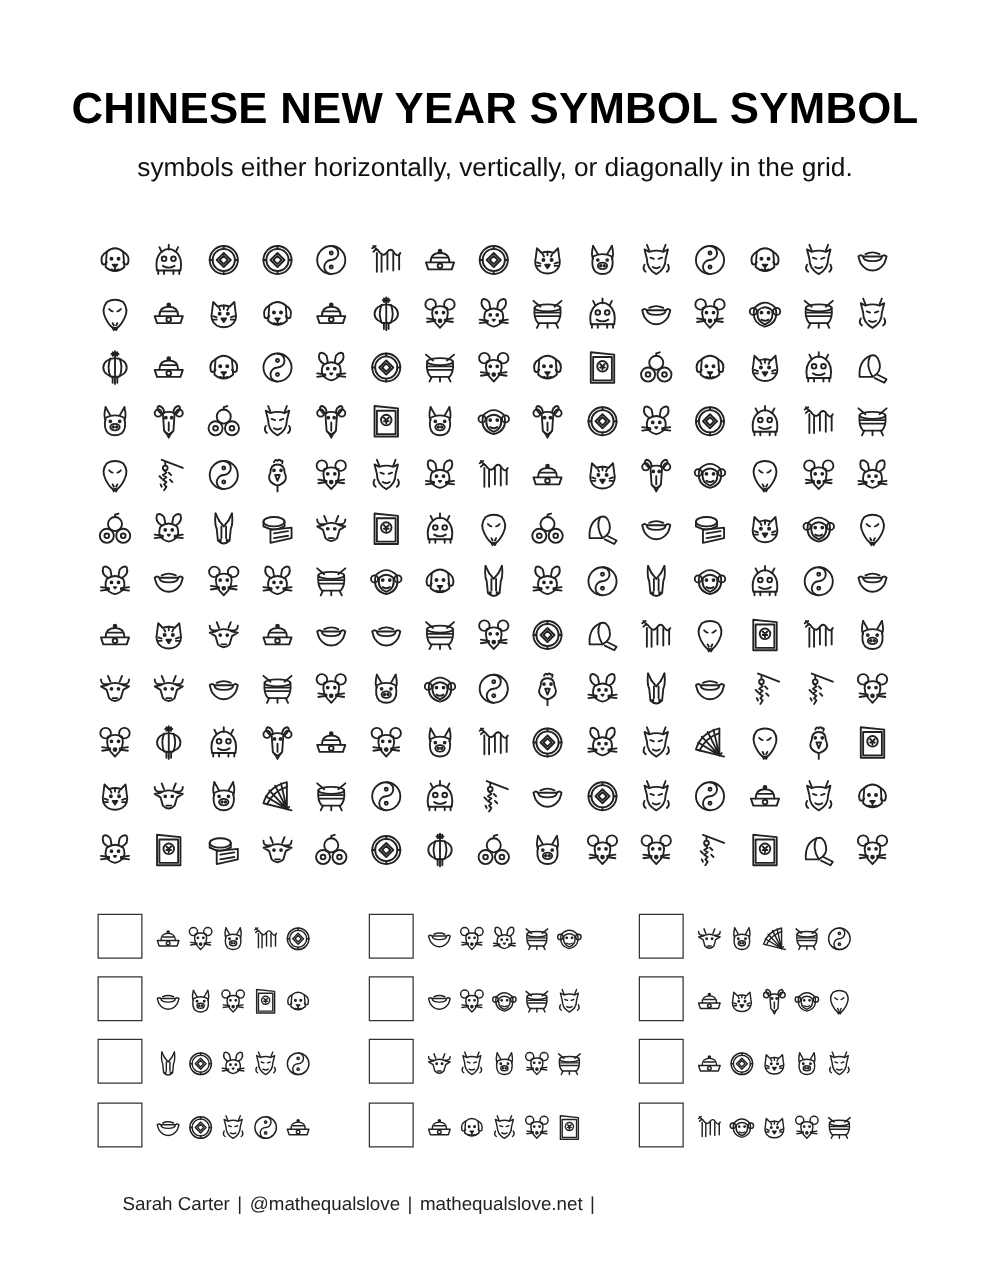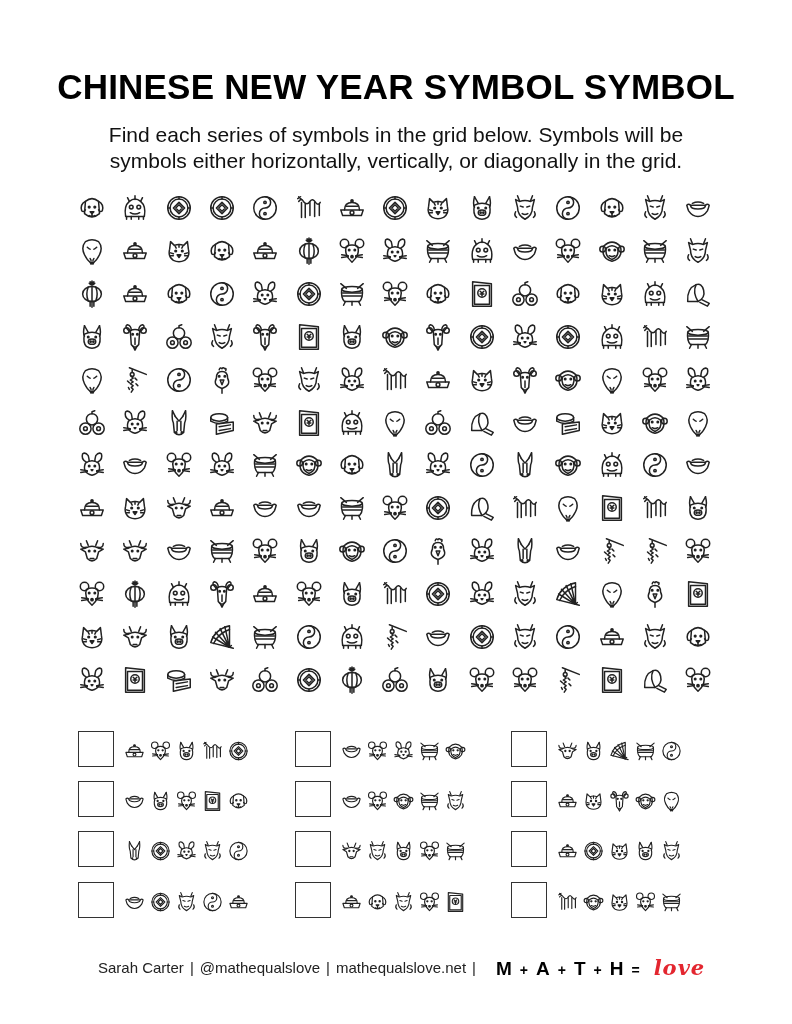--- a/index.html
+++ b/index.html
@@ -267,21 +267,20 @@
           <path d="M7 23 Q12 12 24 8"></path>
           <path d="M24 27 L28 28 M24 27 L26 25"></path>
         </g>
       </symbol>
   </defs>
 </svg>
 
 <div>
   <div class="title">CHINESE NEW YEAR SYMBOL SYMBOL</div>
   <div class="subtitle">
-    <div>Find each series of symbols in the grid below. Symbols will be</div>
     <div>symbols either horizontally, vertically, or diagonally in the grid.</div>
   </div>
 
   <div class="grid" id="grid">
       <div class="cell" style="left: 2px; top: 1px;">
         <svg viewBox="0 0 32 32">
           <use href="#ic-dog"></use>
         </svg>
       </div>
       <div class="cell" style="left: 45.3px; top: 1px;">
@@ -1520,17 +1519,14 @@
       </div>
     </div>
 
   <div class="footer">
     <span>Sarah Carter</span>
     <span class="sep">|</span>
     <span>@mathequalslove</span>
     <span class="sep">|</span>
     <span>mathequalslove.net</span>
     <span class="sep">|</span>
-    <span class="brand">
-      <span>M</span><span class="plus">+</span><span>A</span><span class="plus">+</span><span>T</span><span class="plus">+</span><span>H</span><span class="plus">=</span><span class="love">love</span>
-    </span>
   </div>
 </div>
 
 </body></html>

